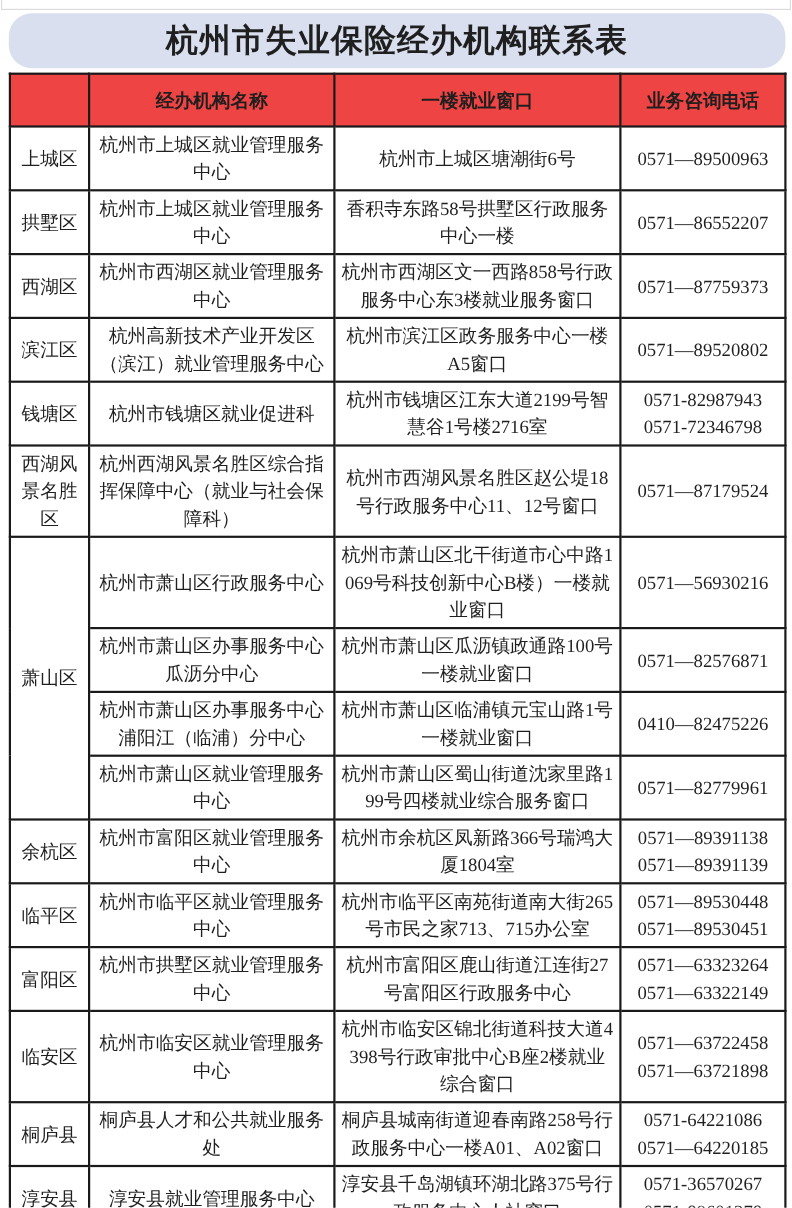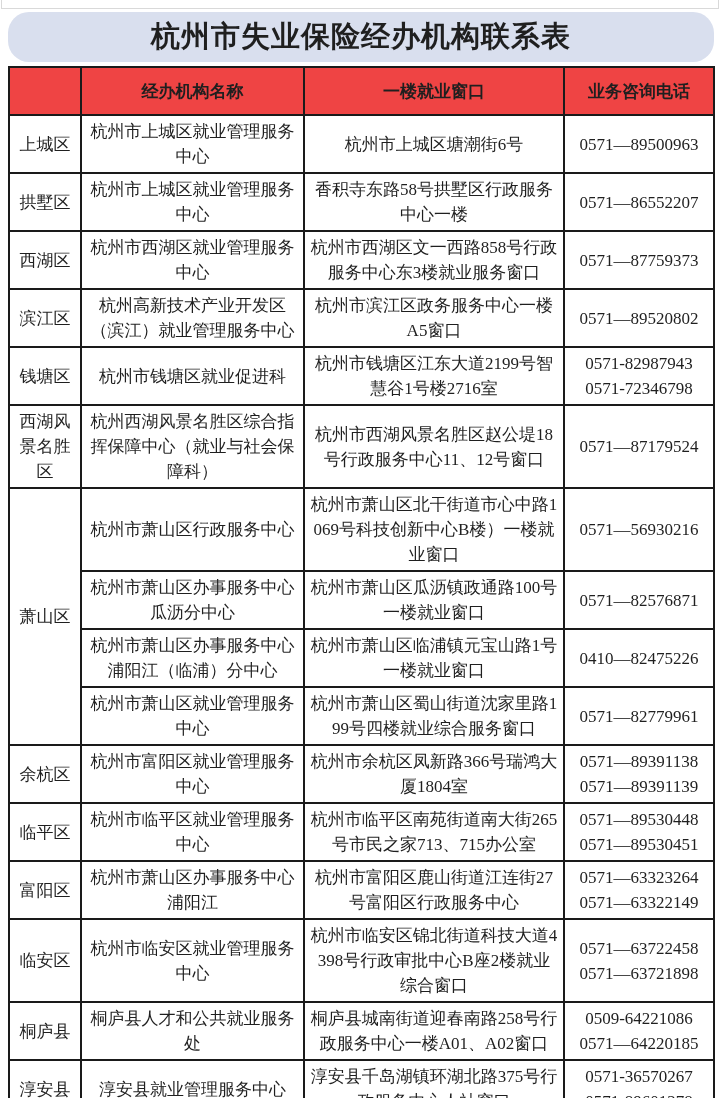--- a/index.html
+++ b/index.html
@@ -175,42 +175,42 @@
         <td rowspan="1">临平区</td>
         <td>杭州市临平区就业管理服务中心</td>
         <td>杭州市临平区南苑街道南大街265号市民之家713、715办公室</td>
         <td>
           <div class="phone-line">0571—89530448</div>
           <div class="phone-line">0571—89530451</div>
         </td>
       </tr>
       <tr>
         <td rowspan="1">富阳区</td>
-        <td>杭州市萧山区办事服务中心浦阳江</td>
+        <td>杭州市拱墅区就业管理服务中心</td>
         <td>杭州市富阳区鹿山街道江连街27号富阳区行政服务中心</td>
         <td>
           <div class="phone-line">0571—63323264</div>
           <div class="phone-line">0571—63322149</div>
         </td>
       </tr>
       <tr>
         <td rowspan="1">临安区</td>
         <td>杭州市临安区就业管理服务中心</td>
         <td>杭州市临安区锦北街道科技大道4398号行政审批中心B座2楼就业综合窗口</td>
         <td>
           <div class="phone-line">0571—63722458</div>
           <div class="phone-line">0571—63721898</div>
         </td>
       </tr>
       <tr>
         <td rowspan="1">桐庐县</td>
         <td>桐庐县人才和公共就业服务处</td>
         <td>桐庐县城南街道迎春南路258号行政服务中心一楼A01、A02窗口</td>
         <td>
-          <div class="phone-line">0509-64221086</div>
+          <div class="phone-line">0571-64221086</div>
           <div class="phone-line">0571—64220185</div>
         </td>
       </tr>
       <tr>
         <td rowspan="1">淳安县</td>
         <td>淳安县就业管理服务中心</td>
         <td>淳安县千岛湖镇环湖北路375号行政服务中心人社窗口</td>
         <td>
           <div class="phone-line">0571-36570267</div>
           <div class="phone-line">0571-89601278</div>

